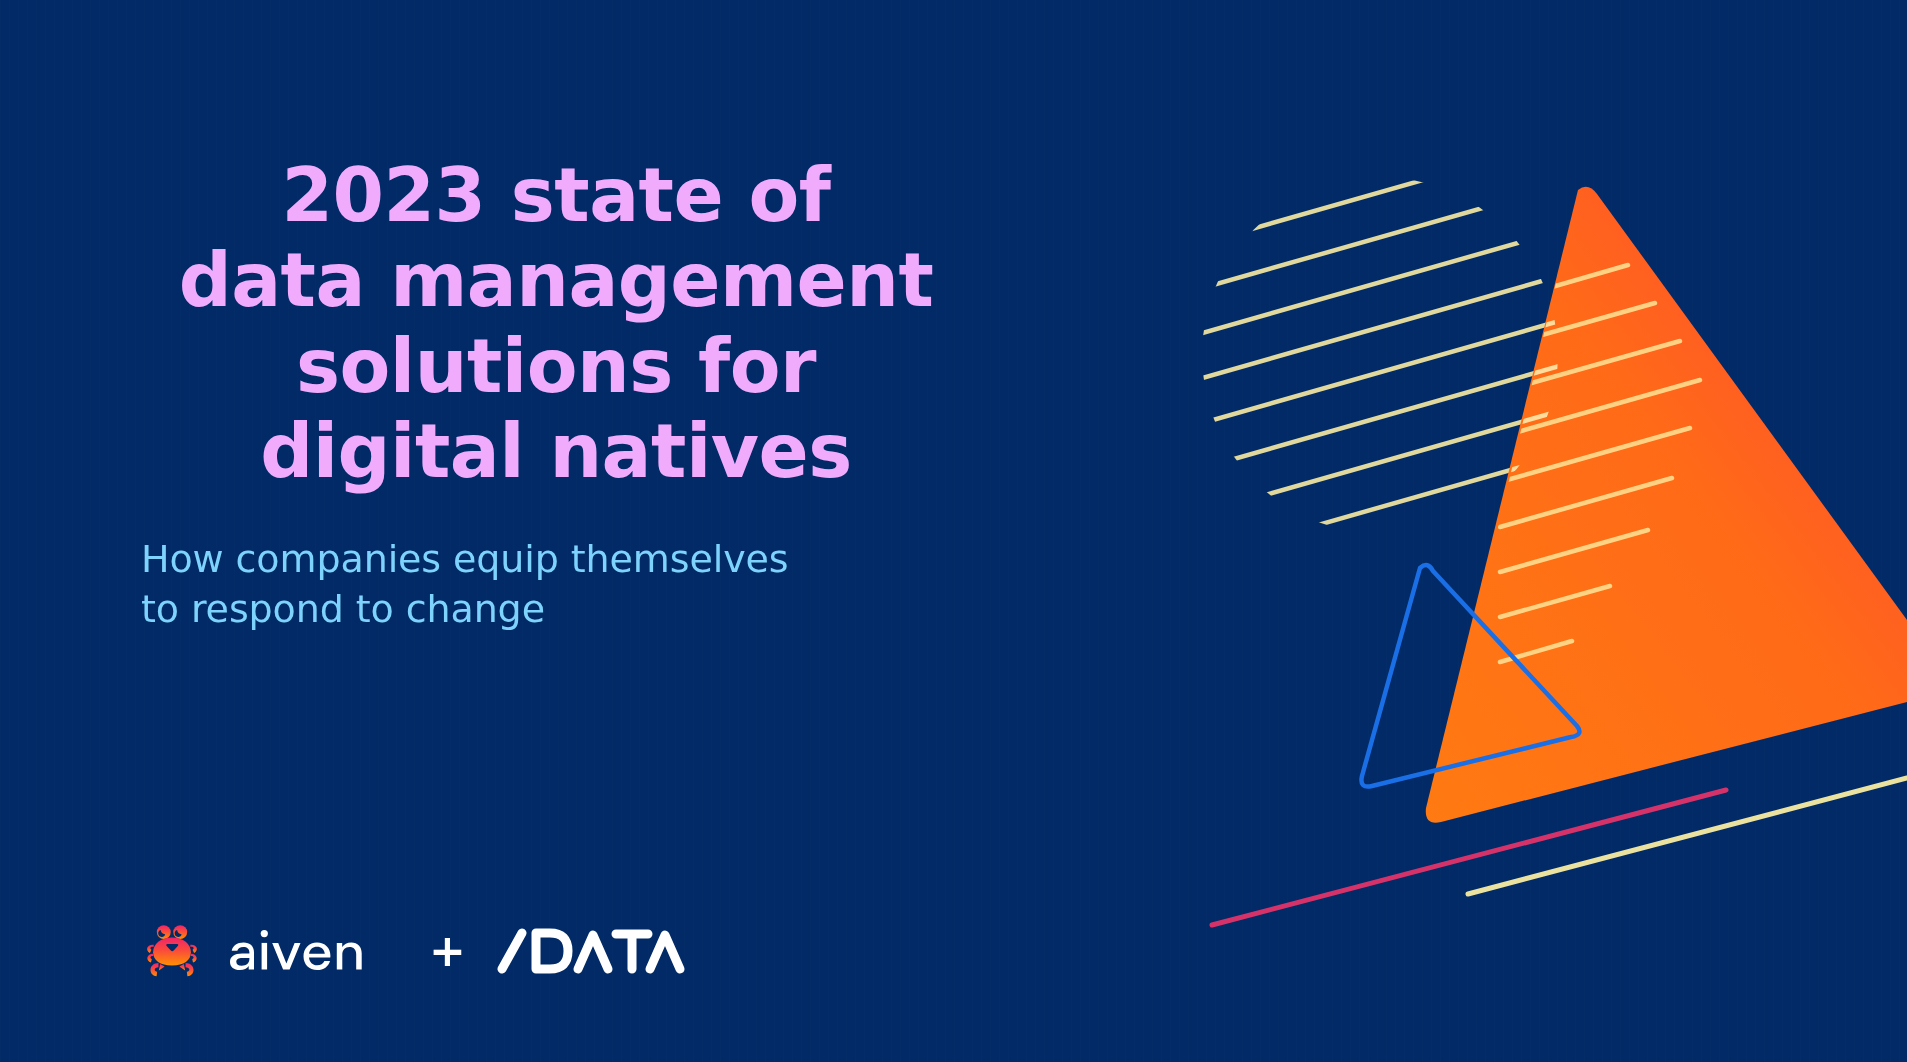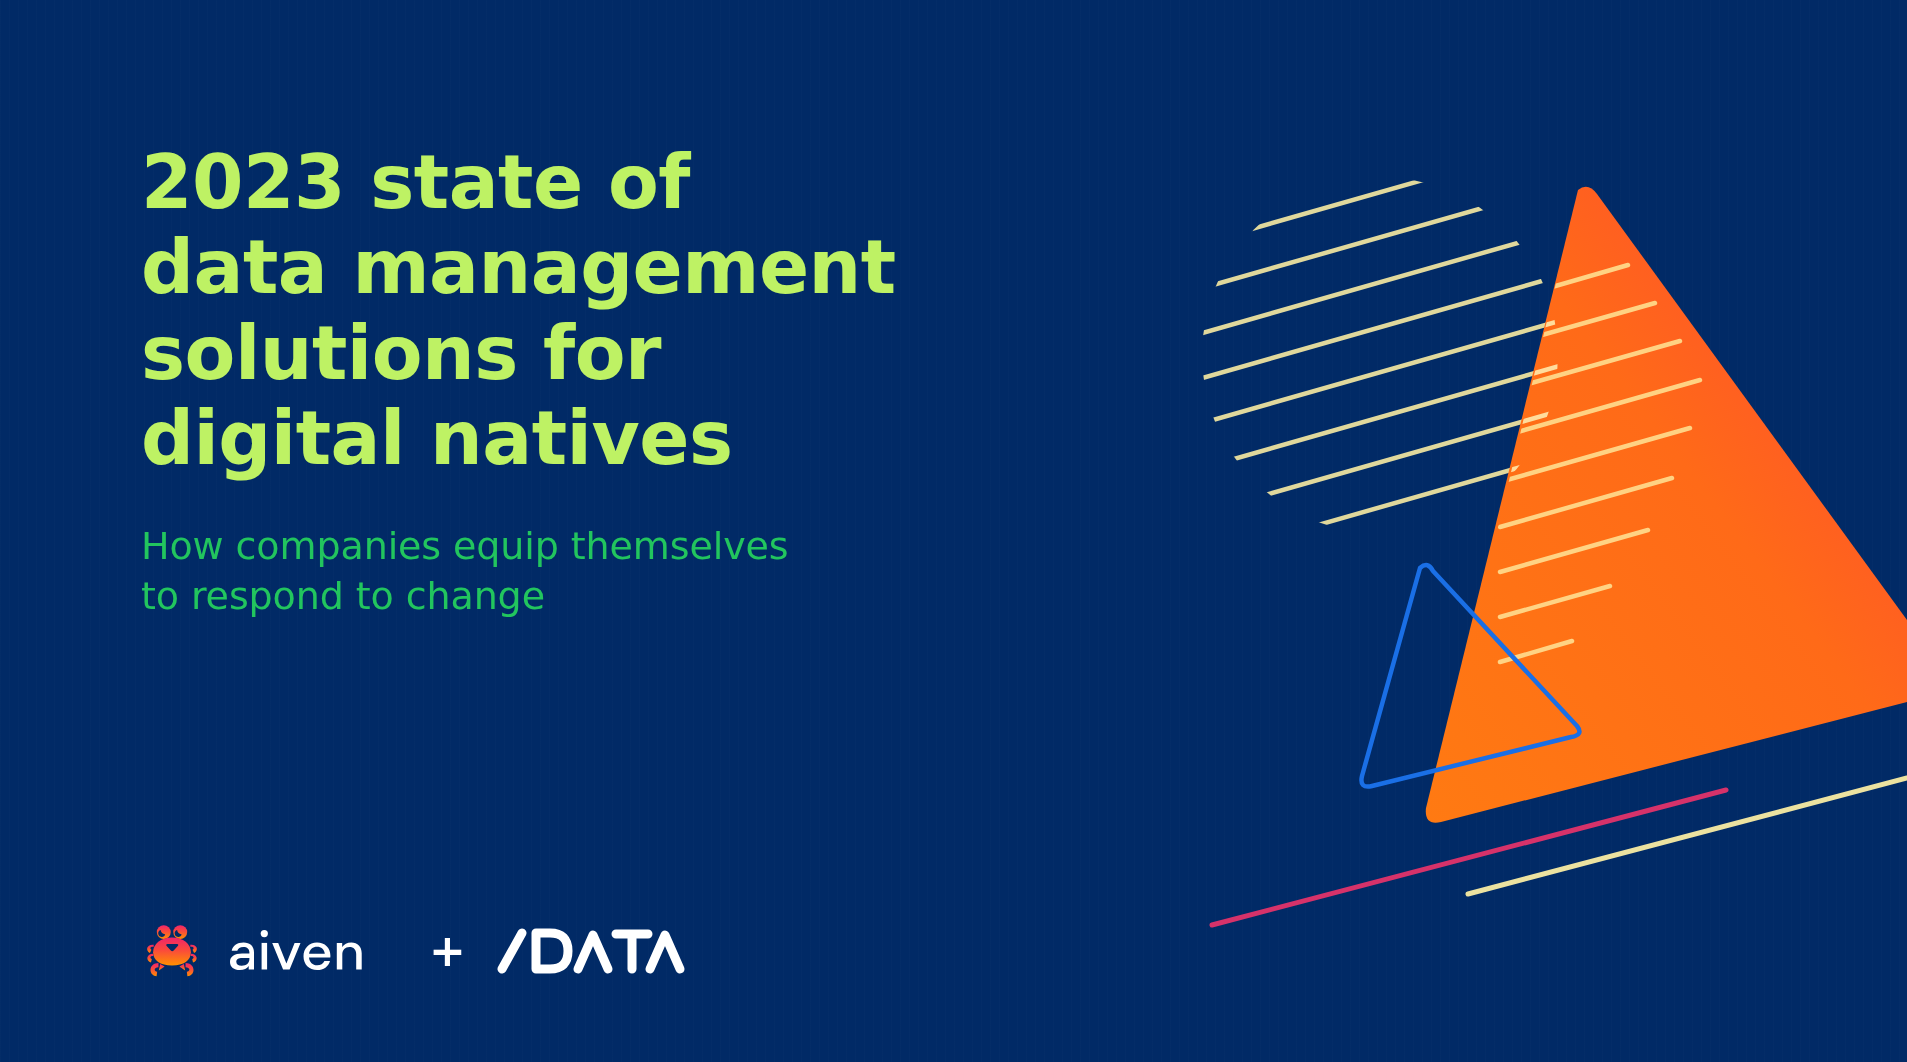--- a/index.html
+++ b/index.html
@@ -45,33 +45,34 @@
 
   
   .text-block {
     position: absolute;
     left: 141px;
     top: 140px;
     width: 830px;
   }
 
   .headline {
-    margin: 0;
-    color: #bef264;
+    margin: 13px;
+    color: #f0abfc;
     font-family: "DejaVu Sans", sans-serif;
     font-weight: 700;
     font-size: 74px;
     line-height: 1.155;
     letter-spacing: -0.5px;
     white-space: pre-line;
+    text-align: center;
   }
 
   .subhead {
     margin: 39px 0 0 0;
-    color: #22c55e;
+    color: #7dd3fc;
     font-family: "DejaVu Sans", sans-serif;
     font-weight: 400;
     font-size: 38px;
     line-height: 1.33;
     letter-spacing: -0.1px;
     white-space: pre-line;
   }
 
   
   .logo-lockup {

